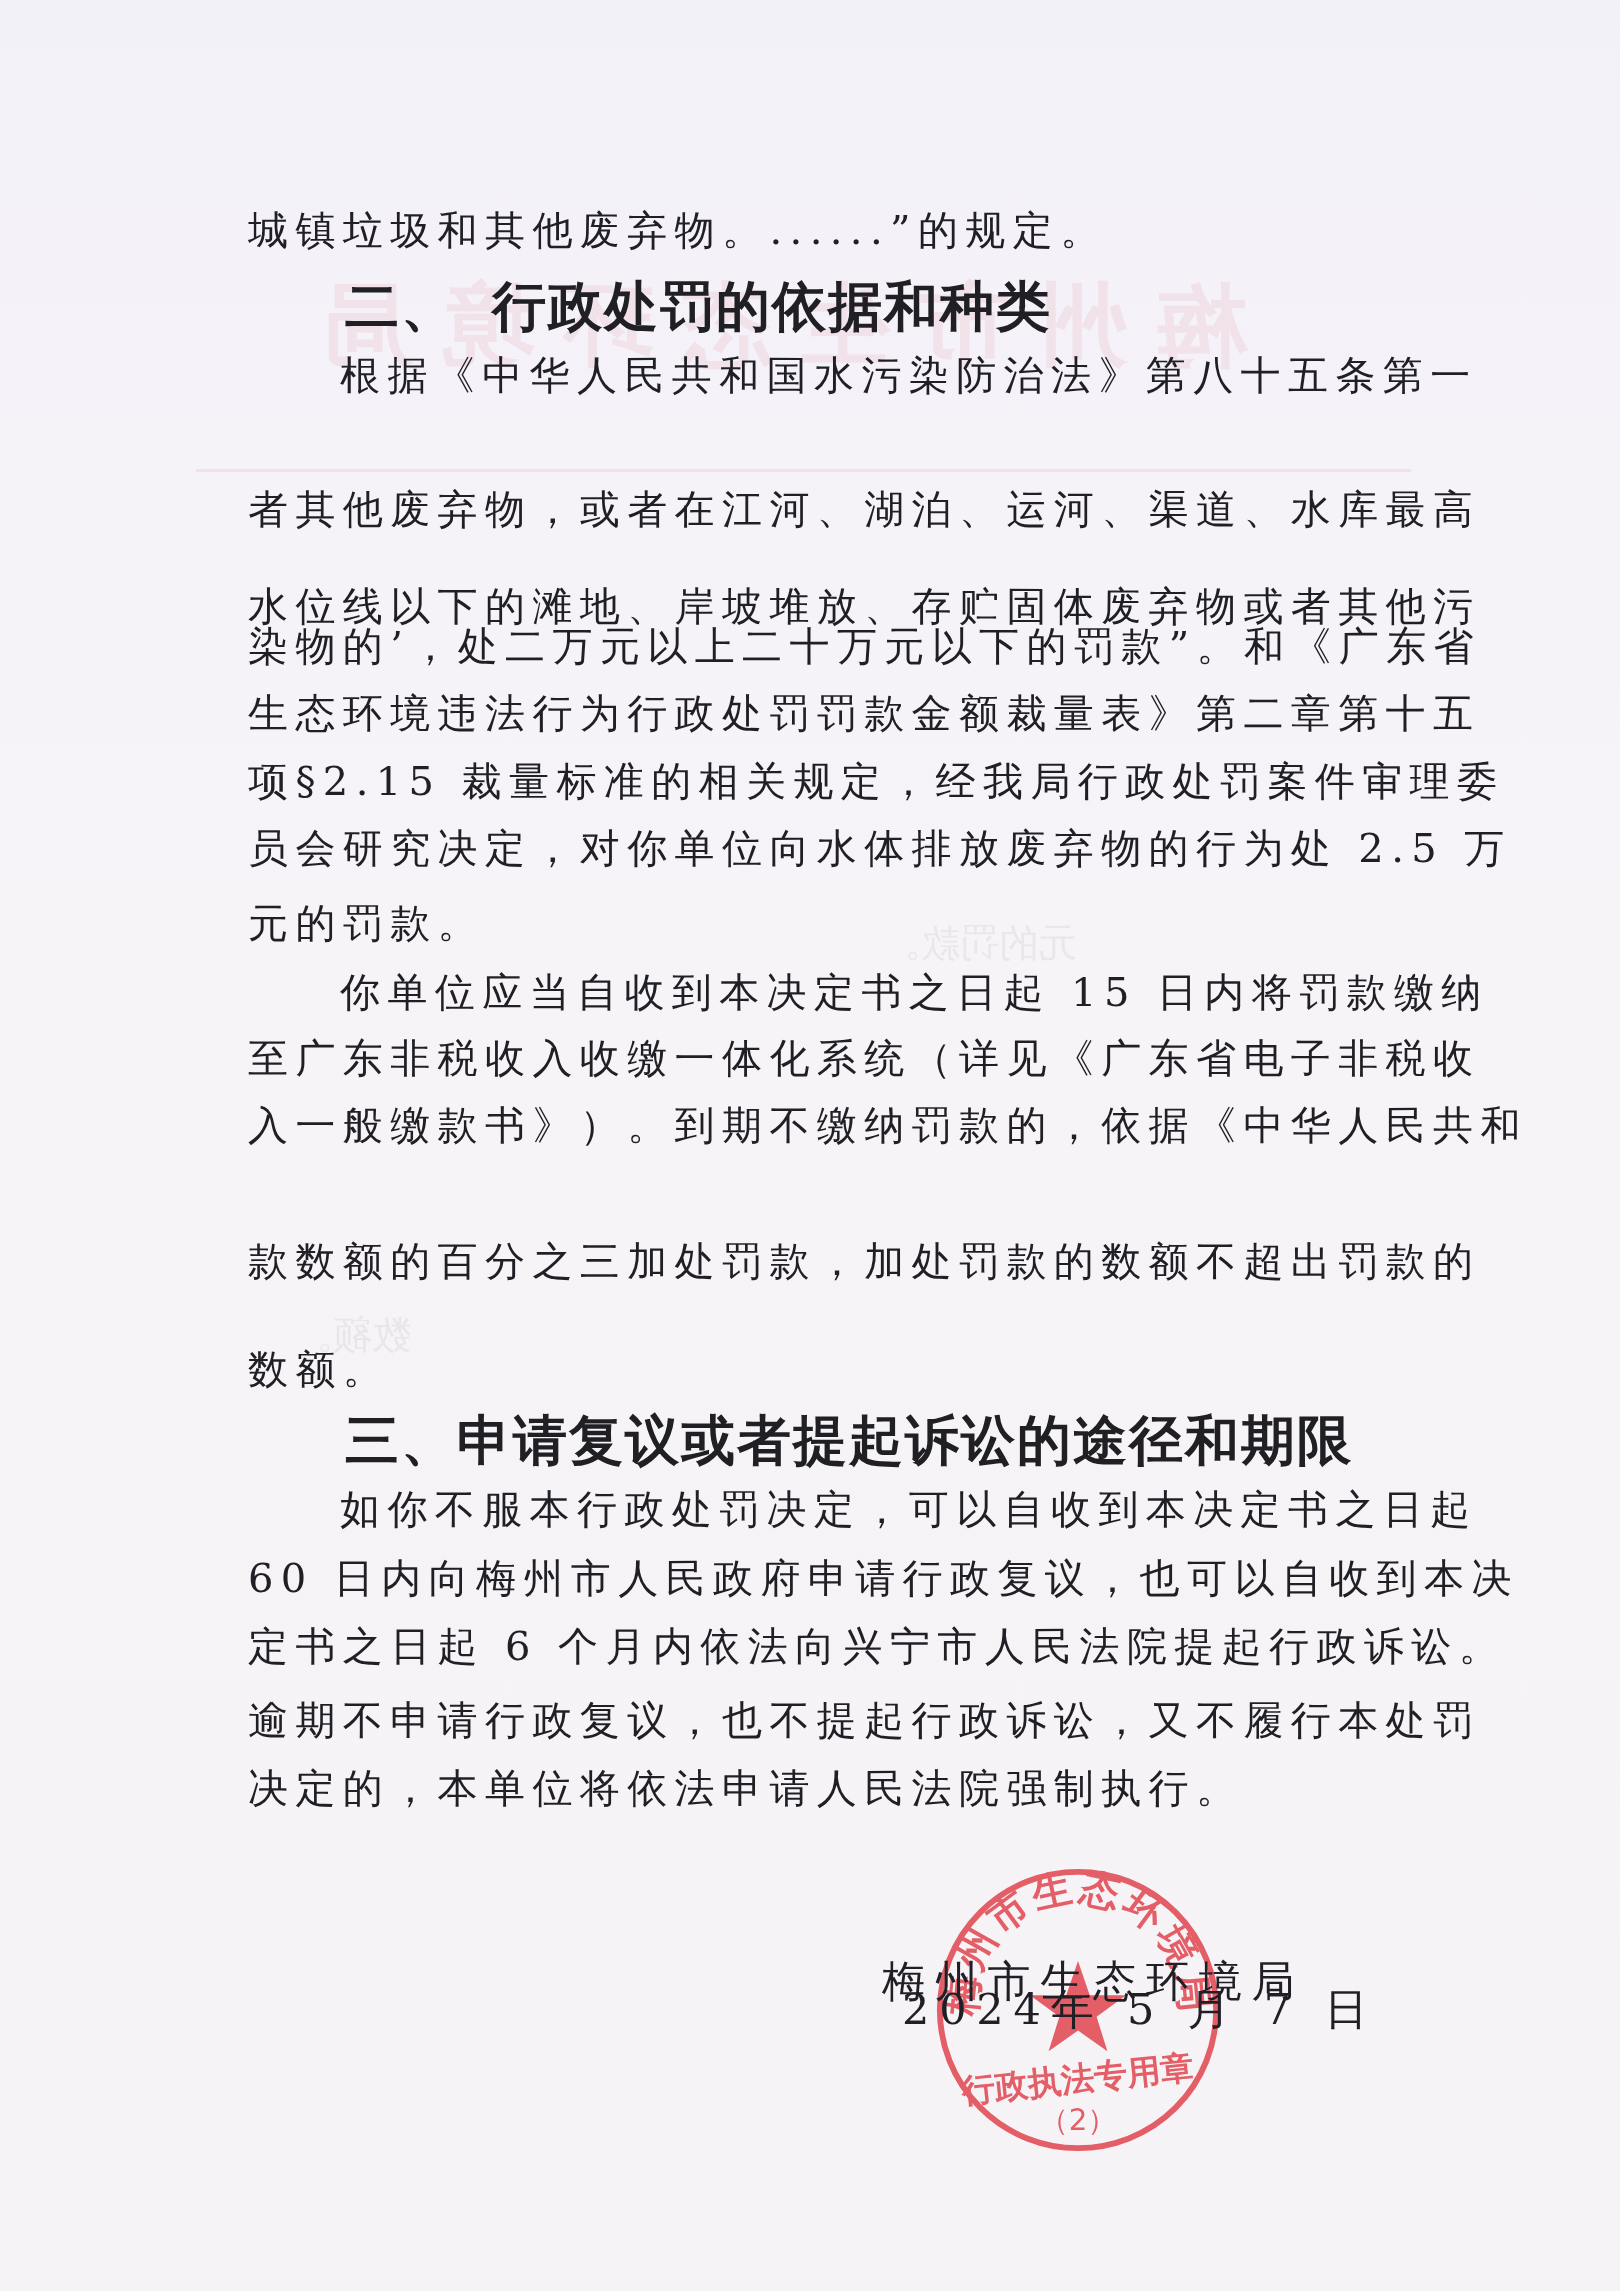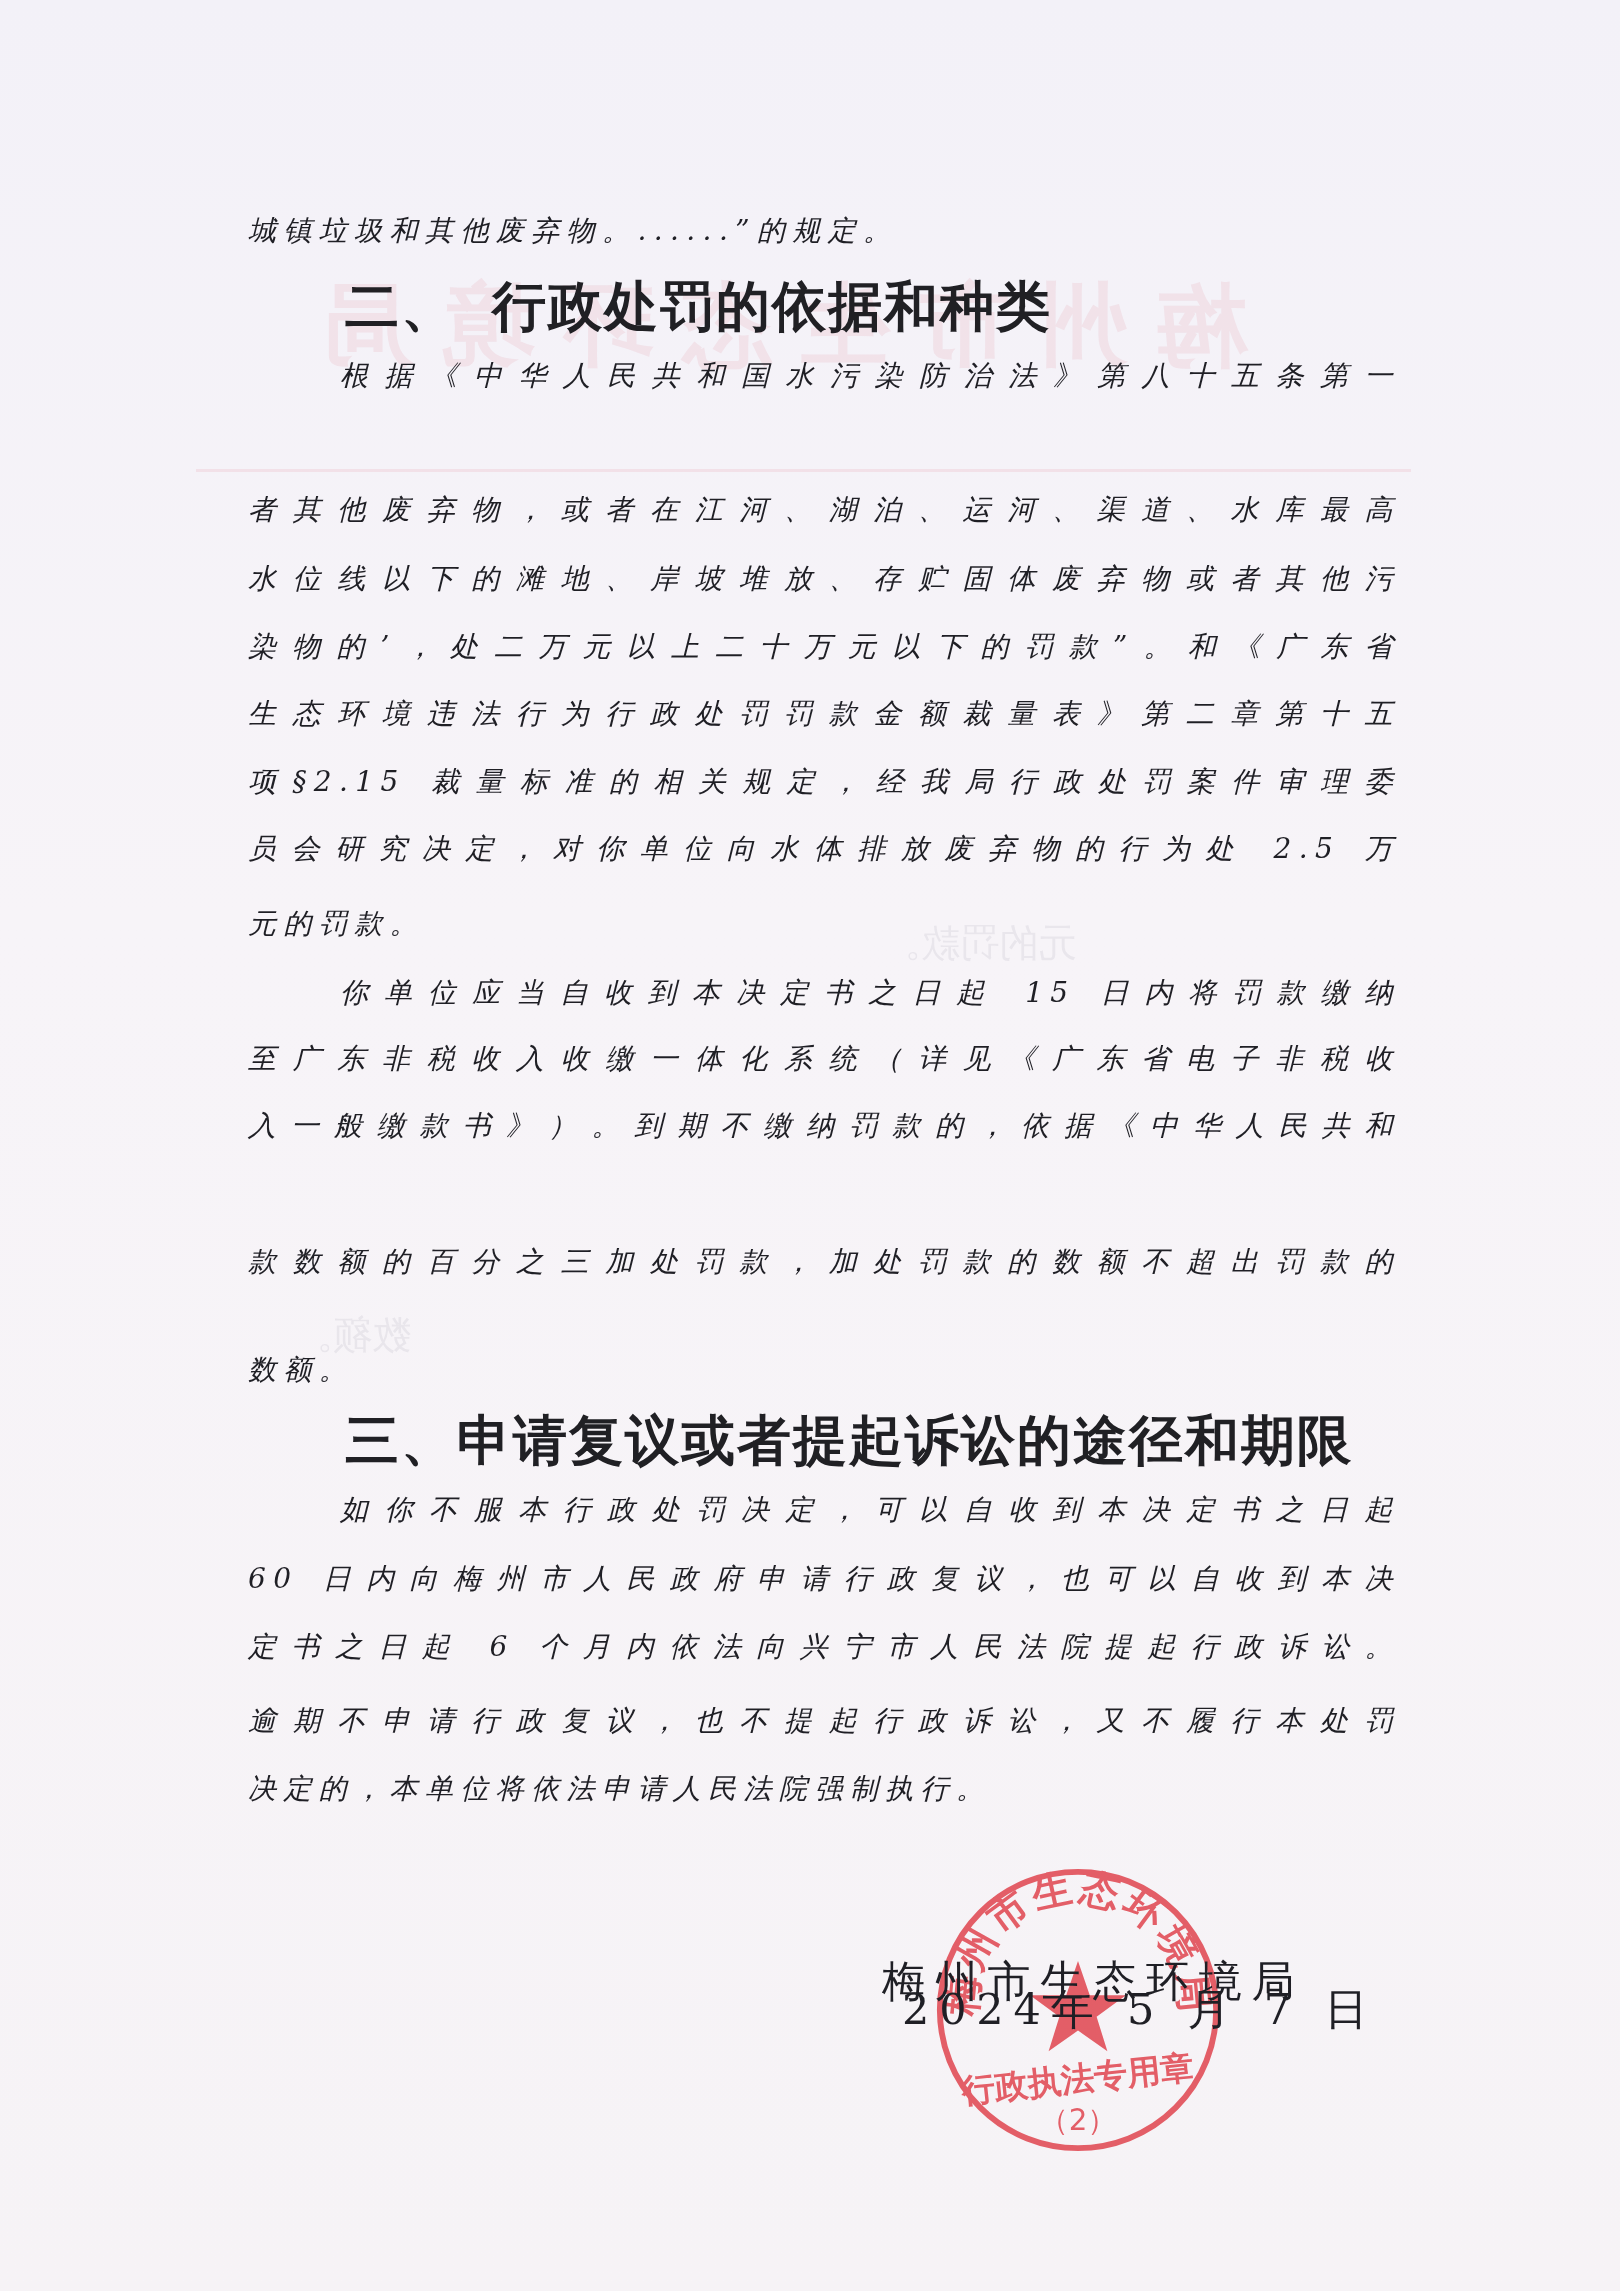--- a/index.html
+++ b/index.html
@@ -48,28 +48,27 @@
       font-size: 39px;
       transform: scaleX(-1);
       white-space: nowrap;
     }
     .line {
       position: absolute;
       left: 248px;
       width: 1152px;
       height: 59px;
       line-height: 59px;
-      font-size: 28px;
+      font-size: 40px;
       letter-spacing: 7.4px;
       white-space: nowrap;
       font-family: "DejaVu Serif", "Liberation Serif", serif;
       color: #1f1f25;
       text-align: justify;
       text-align-last: justify;
-      font-style: italic;
     }
     .line.last {
       text-align-last: left;
     }
     .line.indent {
       left: 340px;
       width: 1060px;
     }
     .heading {
       position: absolute;
@@ -114,21 +113,21 @@
   <div class="bleed-gray" style="left:294px; top:1308px;">数额。</div>
 
   <div class="line last" style="top:201px;">城镇垃圾和其他废弃物。......”的规定。</div>
 
   <div class="heading" style="left:345px; top:277px;">
     <span>二、</span><span style="display:inline-block;width:35px;"></span><span>行政处罚的依据和种类</span>
   </div>
 
   <div class="line indent" style="top:346px;">根据《中华人民共和国水污染防治法》第八十五条第一</div>
   <div class="line" style="top:480px;">者其他废弃物，或者在江河、湖泊、运河、渠道、水库最高</div>
-  <div class="line" style="top:549px;">水位线以下的滩地、岸坡堆放、存贮固体废弃物或者其他污</div>
+  <div class="line" style="top:577px;">水位线以下的滩地、岸坡堆放、存贮固体废弃物或者其他污</div>
   <div class="line" style="top:617px;">染物的’，处二万元以上二十万元以下的罚款”。和《广东省</div>
   <div class="line" style="top:684px;">生态环境违法行为行政处罚罚款金额裁量表》第二章第十五</div>
   <div class="line" style="top:752px;">项§2.15 裁量标准的相关规定，经我局行政处罚案件审理委</div>
   <div class="line" style="top:819px;">员会研究决定，对你单位向水体排放废弃物的行为处 2.5 万</div>
   <div class="line last" style="top:894px;">元的罚款。</div>
 
   <div class="line indent" style="top:963px;">你单位应当自收到本决定书之日起 15 日内将罚款缴纳</div>
   <div class="line" style="top:1096px;">入一般缴款书》）。到期不缴纳罚款的，依据《中华人民共和</div>
   <div class="line" style="top:1029px;">至广东非税收入收缴一体化系统（详见《广东省电子非税收</div>
   <div class="line" style="top:1232px;">款数额的百分之三加处罚款，加处罚款的数额不超出罚款的</div>

